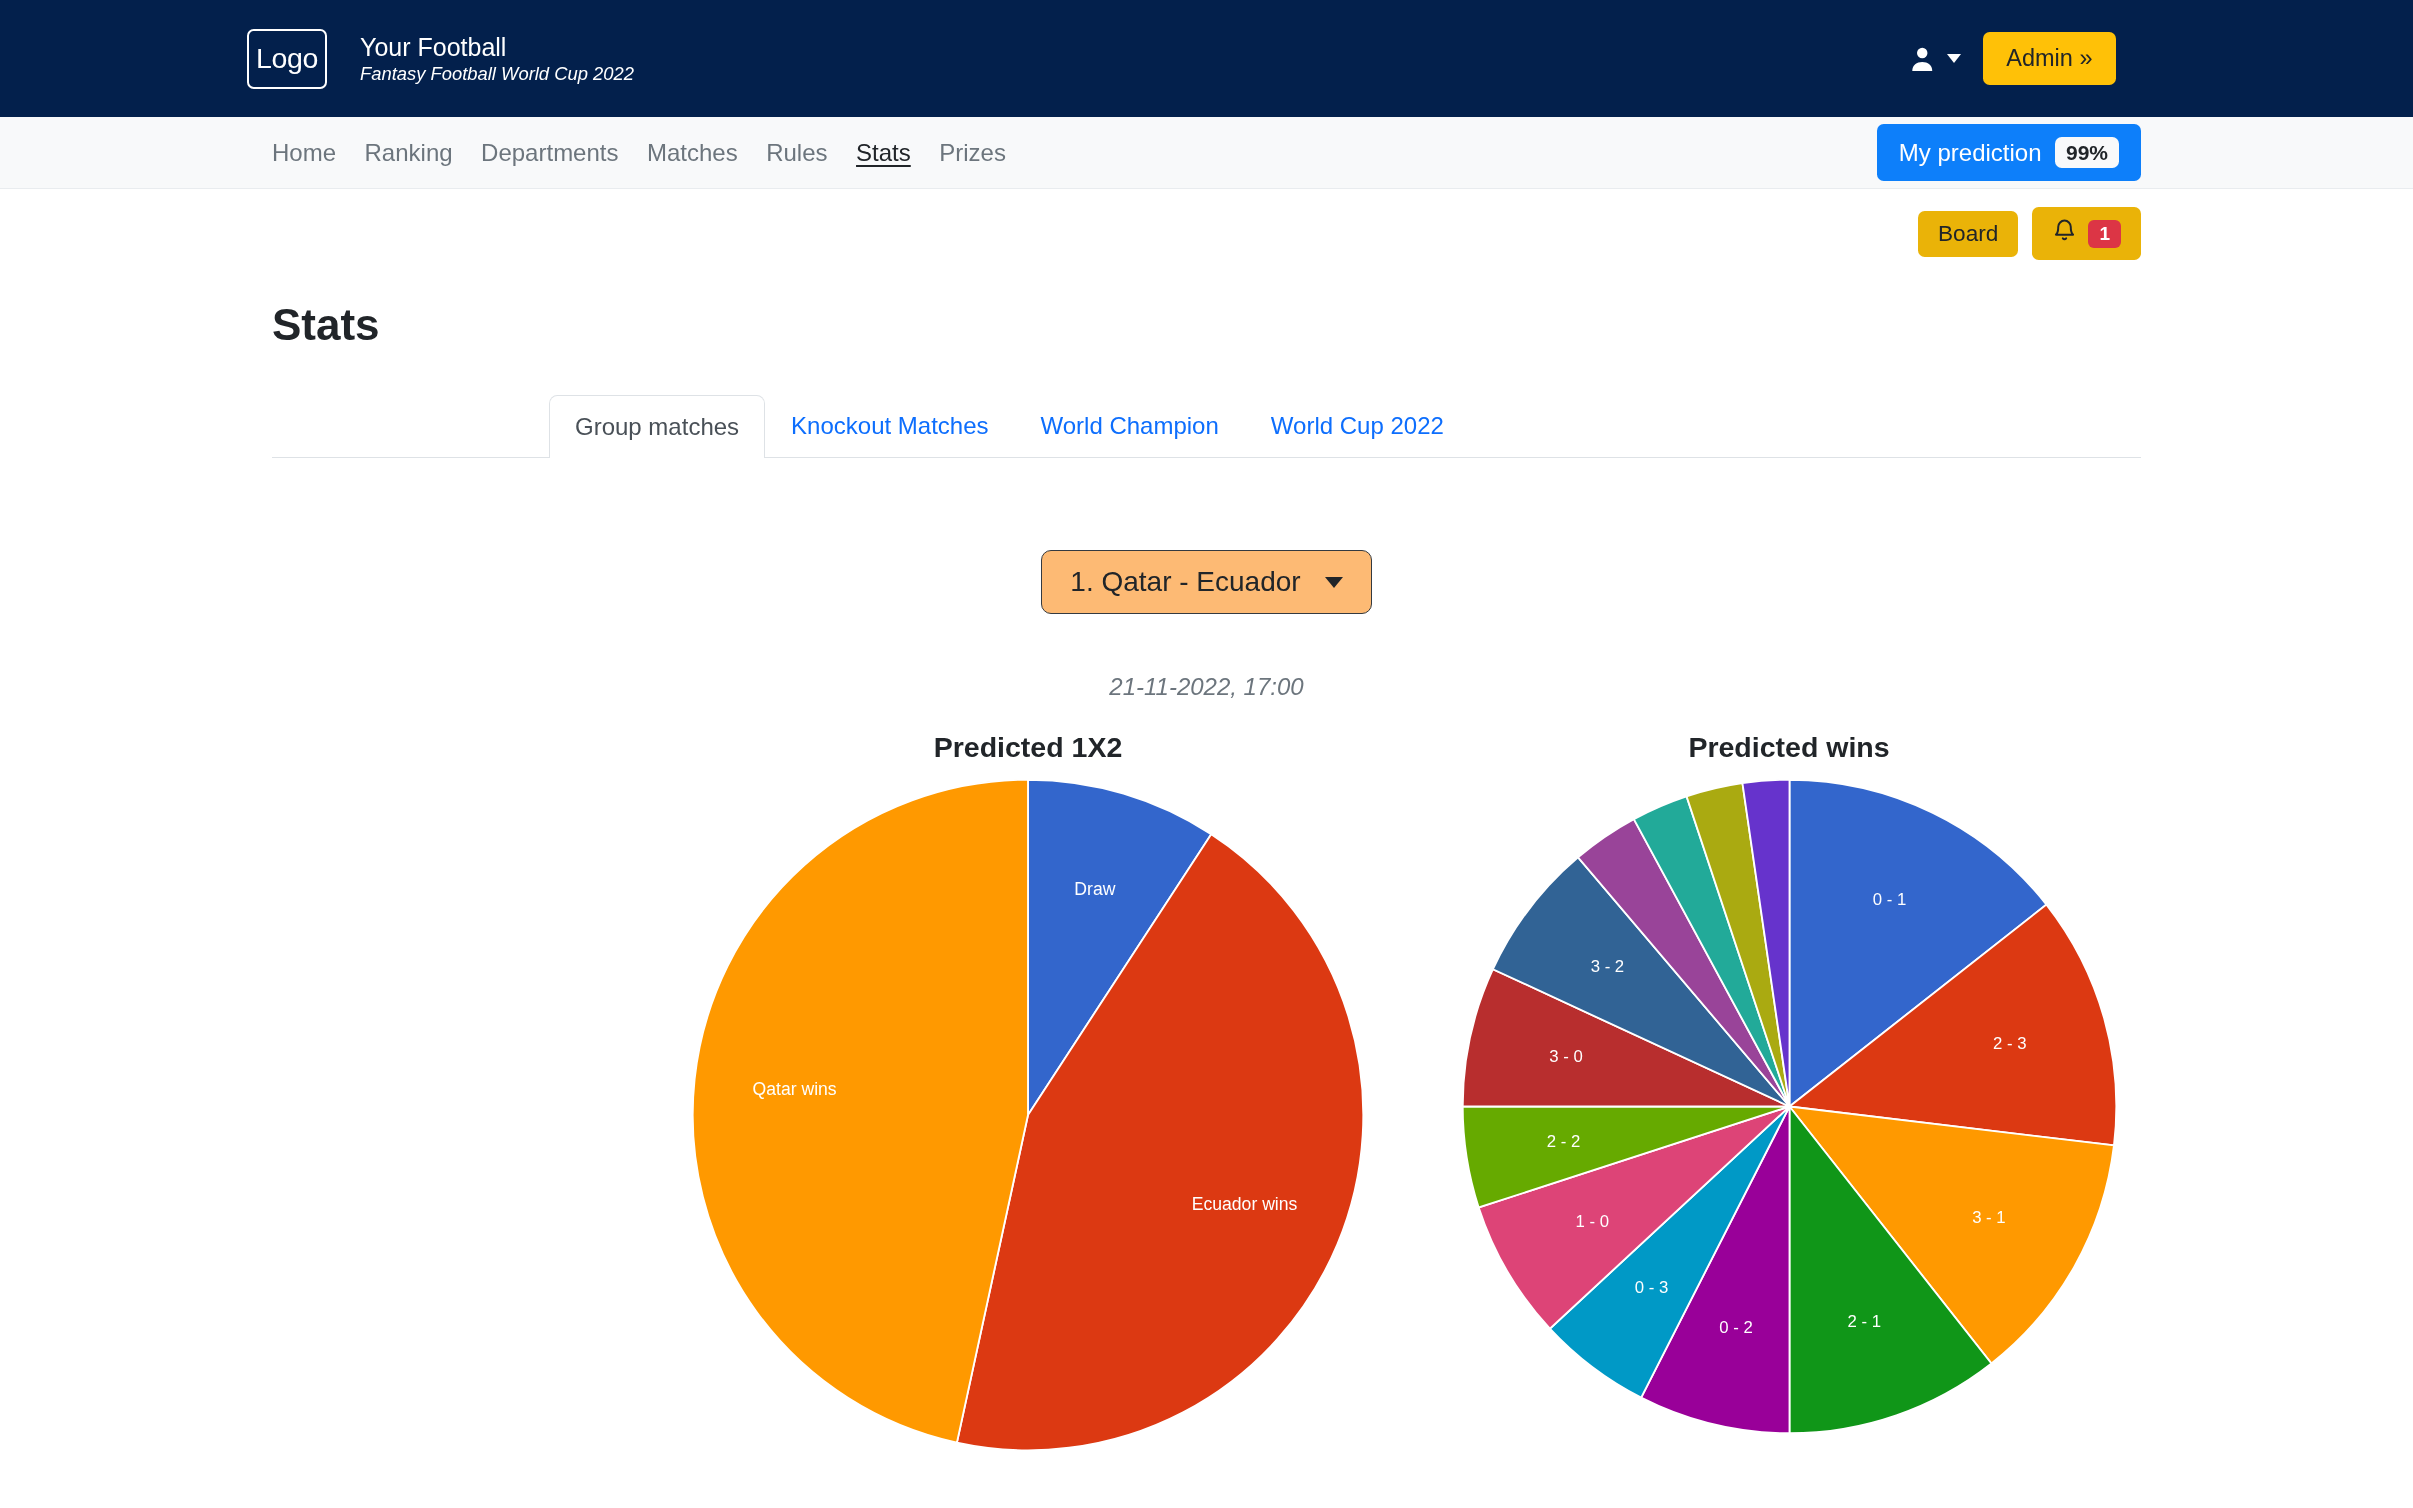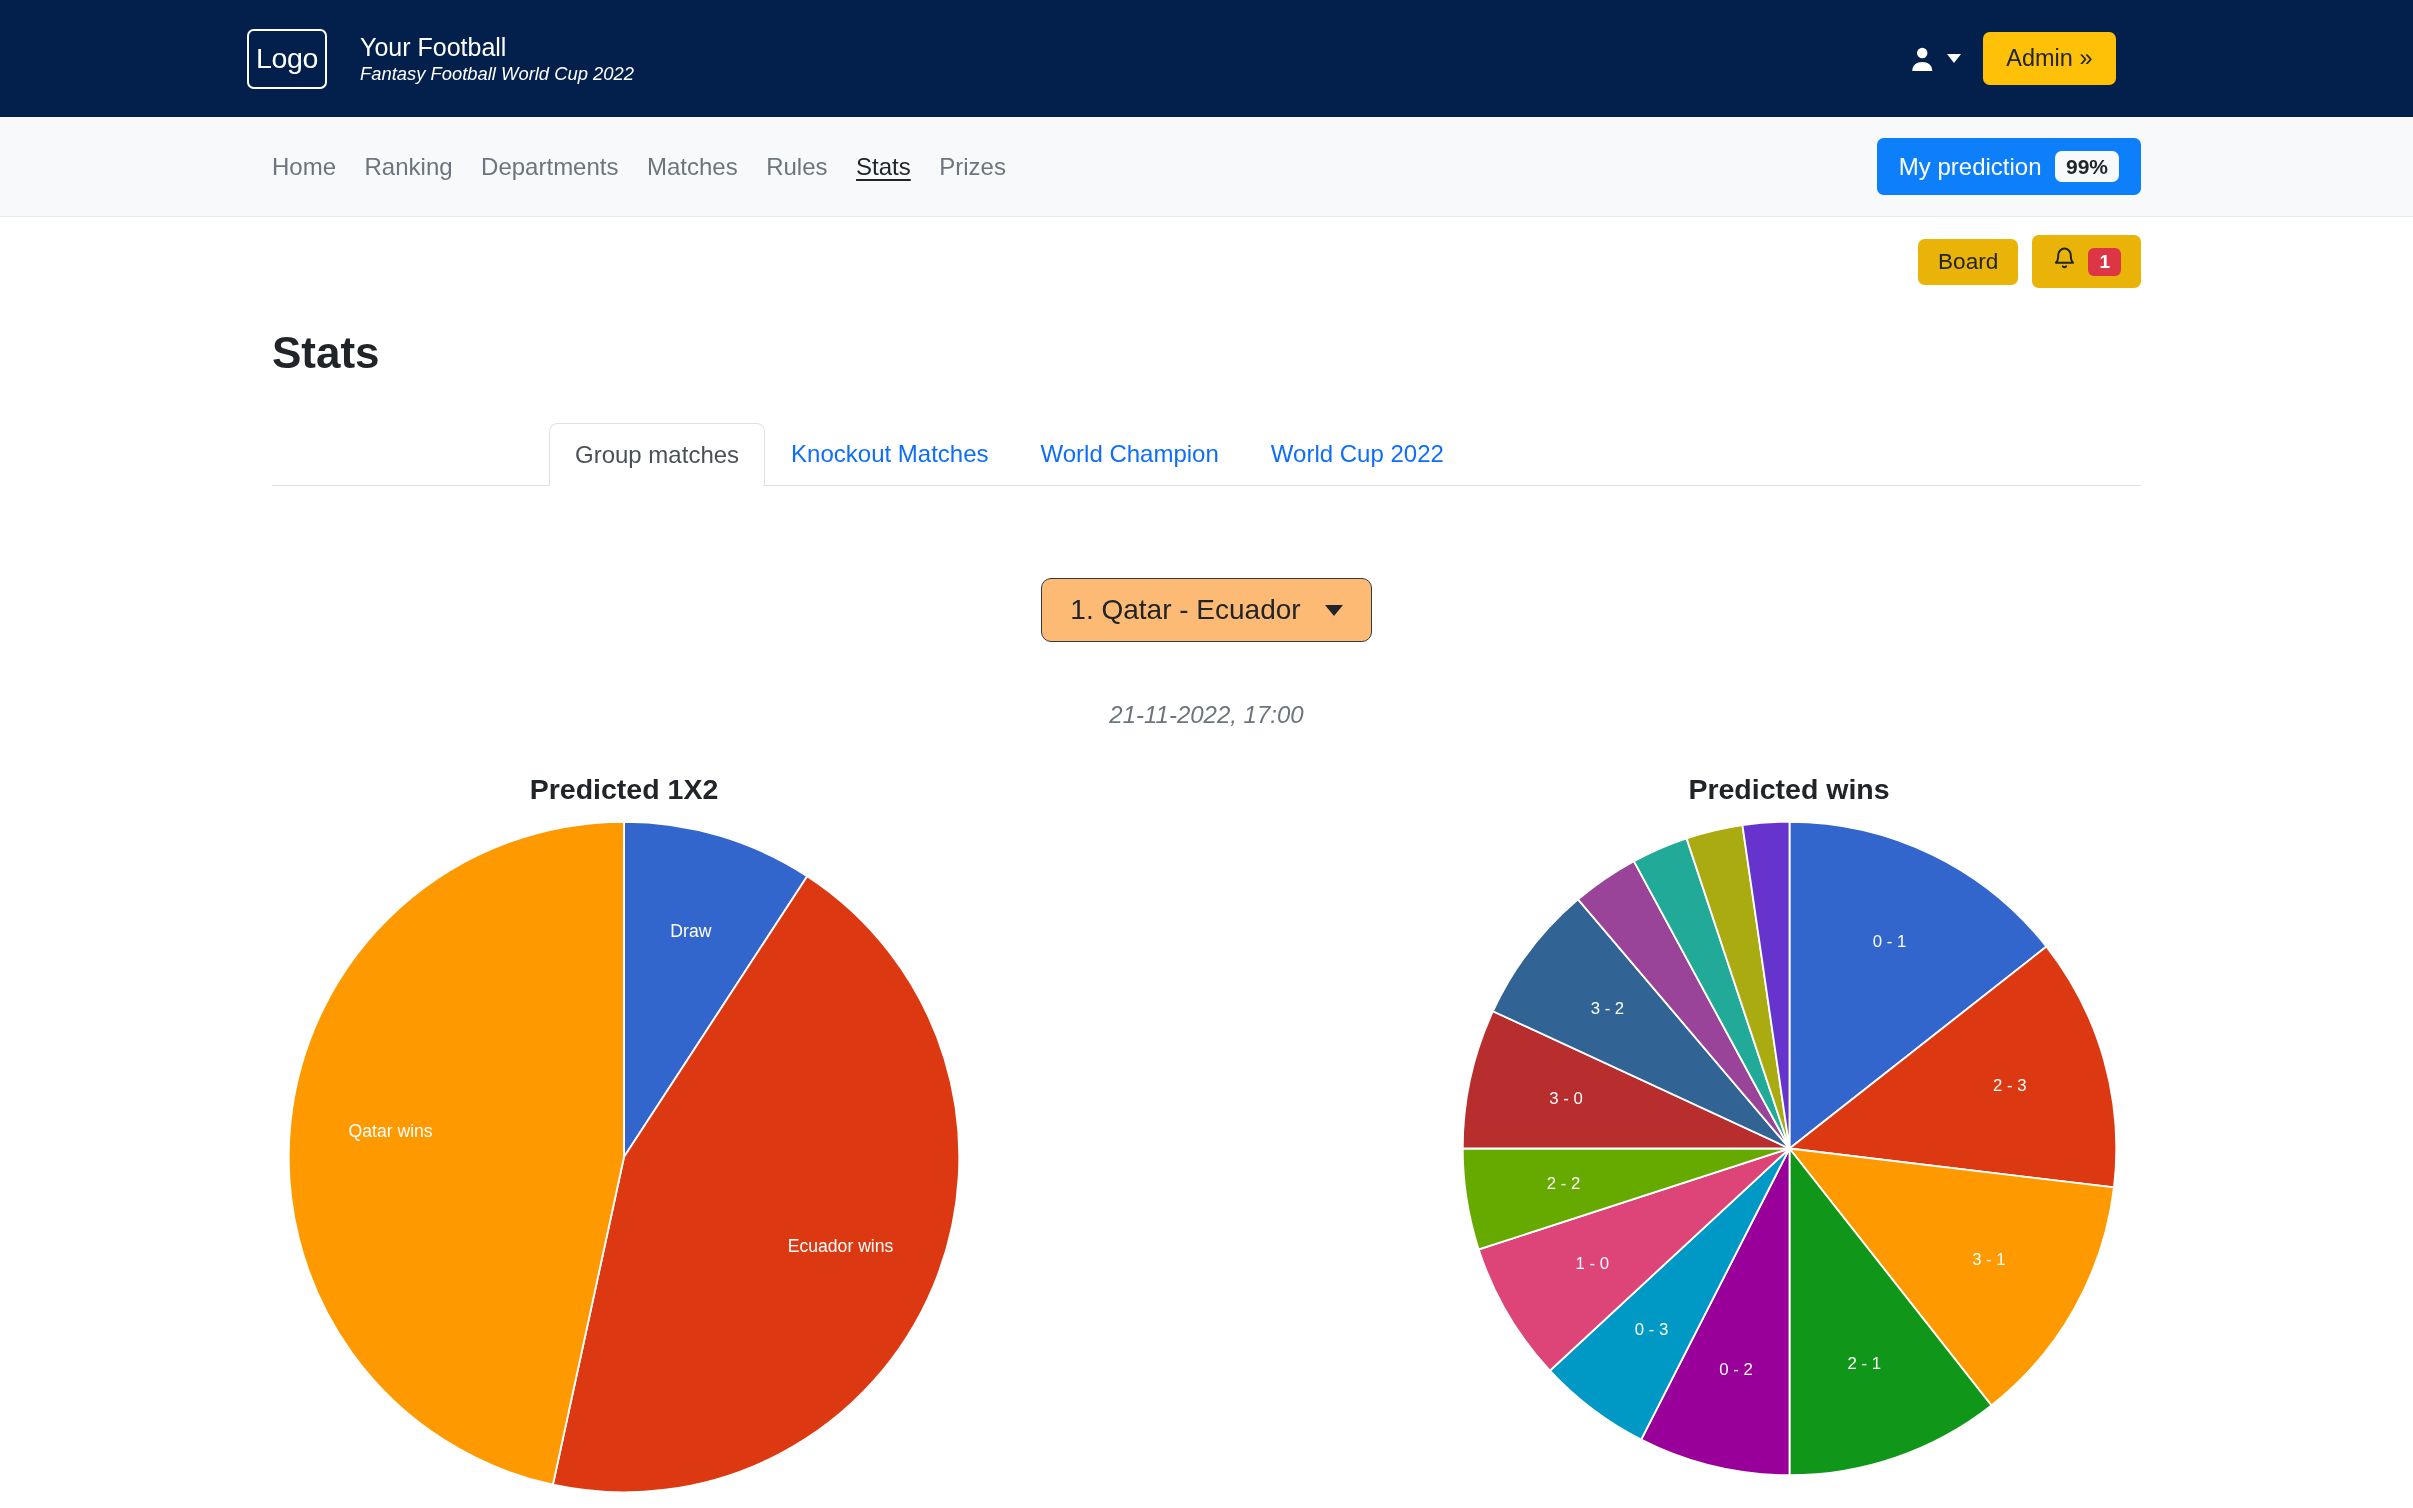--- a/index.html
+++ b/index.html
@@ -68,21 +68,21 @@
     border: none;
     border-radius: 6.7px;
     font-size: 23.5px;
     padding: 13.4px 23.5px;
     cursor: pointer;
     font-family: inherit;
   }
 
   
   .navbar {
-    height: 100px;
+    height: 72px;
     background: #f8f9fa;
     border-bottom: 0.8px solid #e9ecef;
     display: flex;
     align-items: center;
   }
   .nav-inner {
     width: 1869px;
     margin: 0 auto;
     display: flex;
     align-items: center;
@@ -215,23 +215,23 @@
     text-align: center;
     font-size: 24px;
     color: #6c757d;
     margin-top: 59px;
     font-style: italic;
   }
 
   
   .charts {
     display: flex;
-    justify-content: space-between;
-    gap: 109px;
-    margin-top: 44px;
+    justify-content: flex-end;
+    gap: 57px;
+    margin-top: 30px;
   }
   .chart-block { width: 704px; }
   .chart-title {
     text-align: center;
     font-size: 28.5px;
     font-weight: bold;
     color: #212529;
     margin-bottom: 8.4px;
   }
   .pie-holder { display:flex; justify-content:center; }

